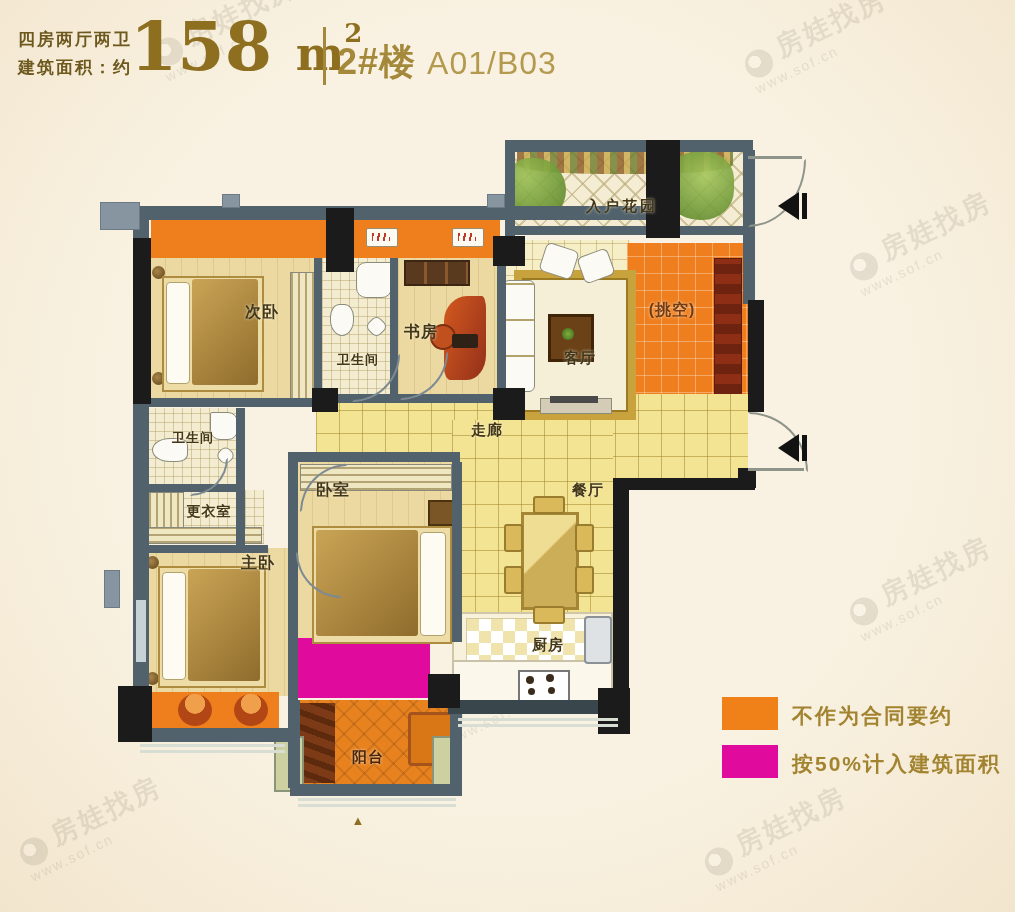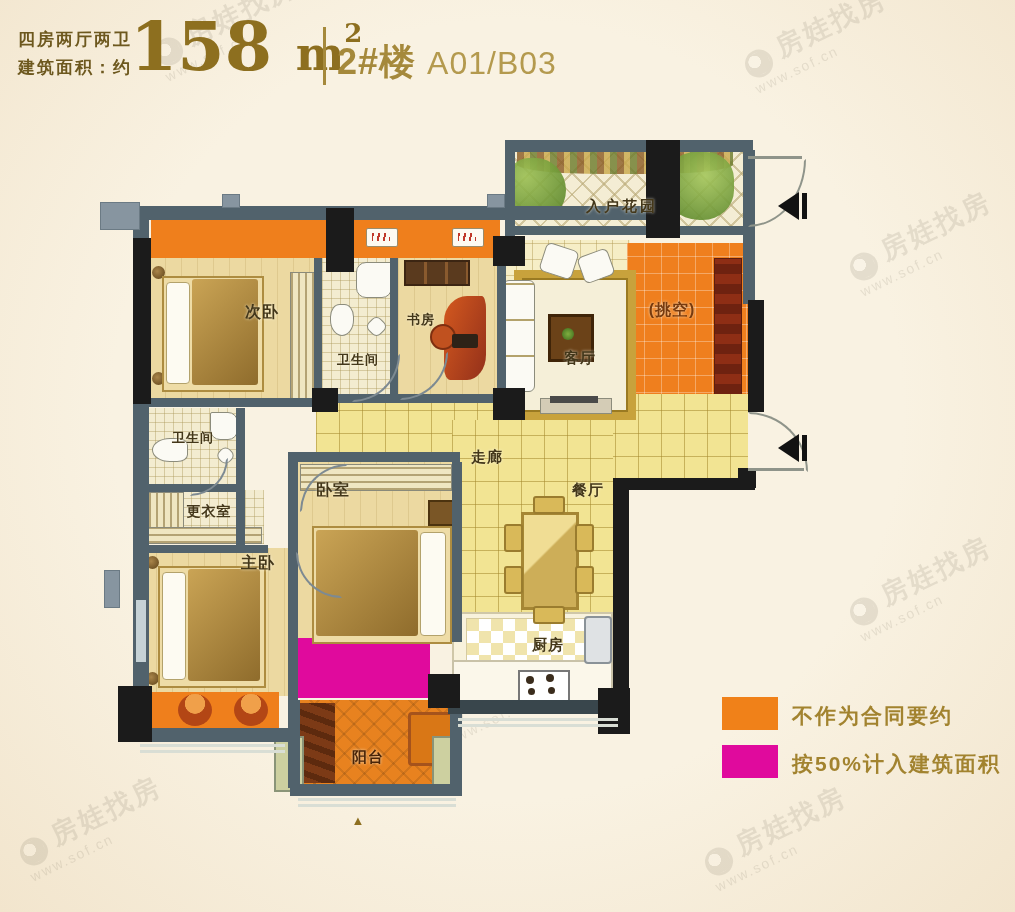--- a/index.html
+++ b/index.html
@@ -342,24 +342,24 @@
       <div class="bar"></div>
   </div>
   <div class="entry-arrow" style="left:778px;top:434px">
     <div class="point"></div>
       <div class="bar"></div>
   </div>
 
   <div class="lbl" style="left:622px;top:206px;letter-spacing:3px">入户花园</div>
   <div class="lbl" style="left:262px;top:312px;font-size:16px">次卧</div>
   <div class="lbl small" style="left:358px;top:360px">卫生间</div>
-  <div class="lbl" style="left:421px;top:320px;font-size:13px">书房</div>
+  <div class="lbl" style="left:421px;top:332px;font-size:16px">书房</div>
   <div class="lbl" style="left:580px;top:358px">客厅</div>
   <div class="lbl void-l" style="left:672px;top:310px">(挑空)</div>
-  <div class="lbl" style="left:487px;top:457px">走廊</div>
+  <div class="lbl" style="left:487px;top:430px">走廊</div>
   <div class="lbl small" style="left:193px;top:438px">卫生间</div>
   <div class="lbl" style="left:209px;top:512px;font-size:14px">更衣室</div>
   <div class="lbl" style="left:258px;top:563px;font-size:16px">主卧</div>
   <div class="lbl" style="left:333px;top:490px;font-size:16px">卧室</div>
   <div class="lbl" style="left:588px;top:490px">餐厅</div>
   <div class="lbl" style="left:548px;top:645px">厨房</div>
   <div class="lbl" style="left:368px;top:757px;color:#4a2508">阳台</div>
 </div>
 
 <div class="sw" style="left: 722px; top: 697px; background: rgb(240, 129, 25);"></div>

